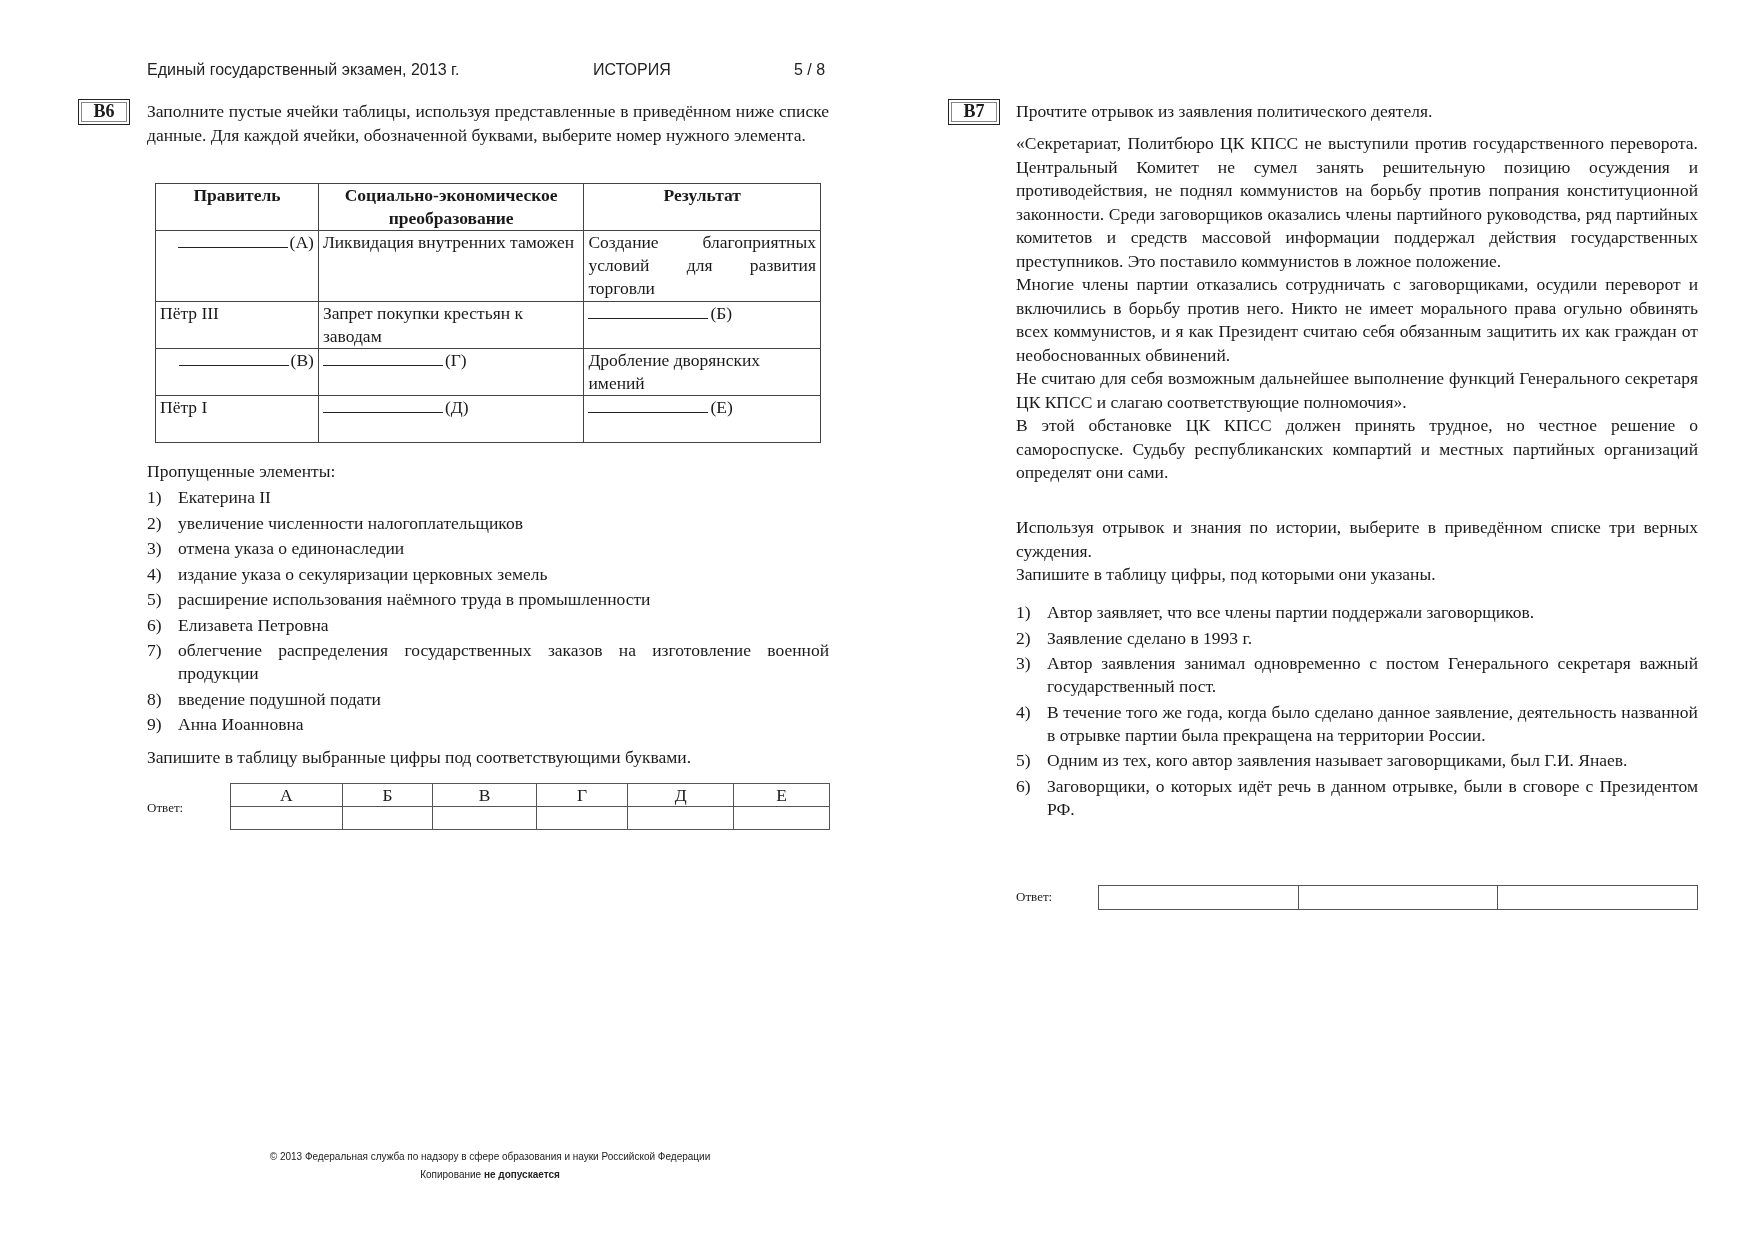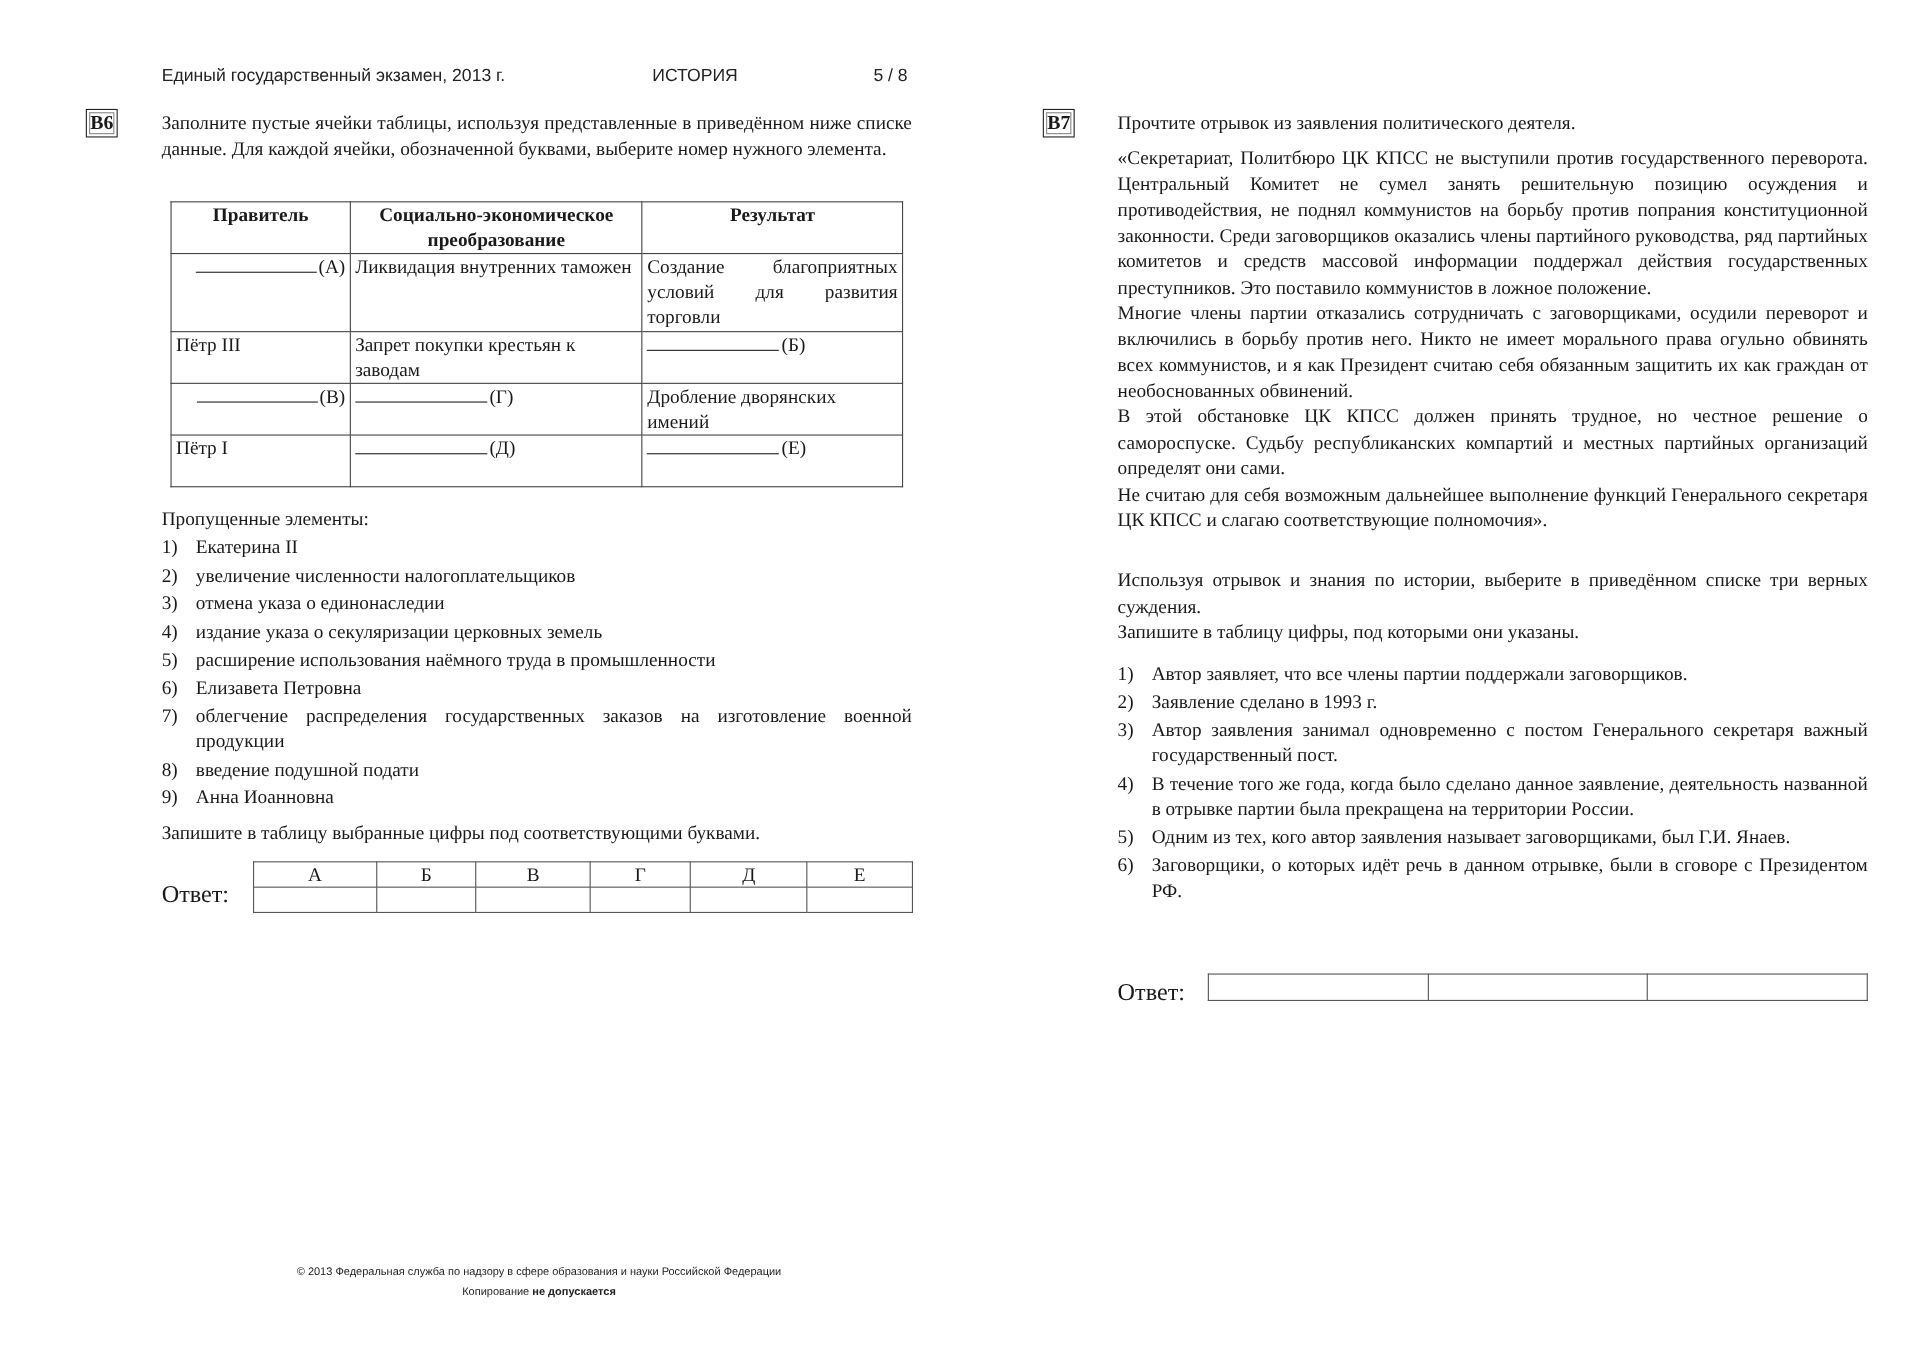--- a/index.html
+++ b/index.html
@@ -10,21 +10,21 @@
   .sans { font-family: "Liberation Sans", sans-serif; }
 
   
   .hdr { position: absolute; top: 61px; font-size: 16px; color: #222; }
   .hdr-left { left: 147px; }
   .hdr-center { left: 593px; }
   .hdr-right { left: 794px; }
 
   
   .task-label {
-    position: absolute; width: 29px; height: 26px;
+    position: absolute; width: 52px; height: 26px;
     border: 1.5px solid #222; box-sizing: border-box;
     font-weight: bold; font-size: 18px; text-align: center; line-height: 23px;
   }
   .task-label::after {
     content: ""; position: absolute; left: 2px; top: 2px; right: 2px; bottom: 2px;
     border: 1px solid #888;
   }
   #b6-label { left: 78px; top: 99px; }
   #b7-label { left: 948px; top: 99px; }
 
@@ -54,21 +54,21 @@
   .list-title { position: absolute; font-size: 17.5px; }
   ol.num { list-style: none; margin: 0; padding: 0; position: absolute; font-size: 17.5px; line-height: 23px; }
   ol.num li { position: relative; padding-left: 31px; margin-bottom: 2.5px; text-align: justify; text-align-last: left; }
   ol.num li .n { position: absolute; left: 0; top: 0; }
 
   #b6-title { left: 147px; top: 461px; }
   #b6-list { left: 147px; top: 486px; width: 682px; }
   #b6-instr { left: 147px; top: 747px; }
 
   
-  .ans-label { position: absolute; font-size: 22px; }
+  .ans-label { position: absolute; font-size: 13px; }
   #b6-ans-label { left: 147px; top: 800px; }
   #b6-ans {
     position: absolute; left: 230px; top: 783px; width: 600px;
     border-collapse: collapse; font-size: 17.5px;
   }
   #b6-ans td { border: 1.5px solid #555; height: 22px; text-align: center; padding: 0; line-height: 20px; }
 
   #b7-ans-label { left: 1016px; top: 889px; }
   #b7-ans {
     position: absolute; left: 1098px; top: 885px; width: 600px;
@@ -167,22 +167,22 @@
     <td></td>
   </tr>
 </tbody>
   </table>
 
 <div id="b7-label" class="task-label">В7</div>
 <div id="b7-intro" class="para">Прочтите отрывок из заявления политического деятеля.</div>
 <div id="b7-quote" class="para">
   <p>«Секретариат, Политбюро ЦК КПСС не выступили против государственного переворота. Центральный Комитет не сумел занять решительную позицию осуждения и противодействия, не поднял коммунистов на борьбу против попрания конституционной законности. Среди заговорщиков оказались члены партийного руководства, ряд партийных комитетов и средств массовой информации поддержал действия государственных преступников. Это поставило коммунистов в ложное положение.</p>
   <p>Многие члены партии отказались сотрудничать с заговорщиками, осудили переворот и включились в борьбу против него. Никто не имеет морального права огульно обвинять всех коммунистов, и я как Президент считаю себя обязанным защитить их как граждан от необоснованных обвинений.</p>
+  <p>Не считаю для себя возможным дальнейшее выполнение функций Генерального секретаря ЦК КПСС и слагаю соответствующие полномочия».</p>
   <p>В этой обстановке ЦК КПСС должен принять трудное, но честное решение о самороспуске. Судьбу республиканских компартий и местных партийных организаций определят они сами.</p>
-  <p>Не считаю для себя возможным дальнейшее выполнение функций Генерального секретаря ЦК КПСС и слагаю соответствующие полномочия».</p>
 </div>
 <div id="b7-task" class="para">
   <p>Используя отрывок и знания по истории, выберите в приведённом списке три верных суждения.</p>
   <p>Запишите в таблицу цифры, под которыми они указаны.</p>
 </div>
 <ol id="b7-list" class="num">
   <li><span class="n">1)</span><span>Автор заявляет, что все члены партии поддержали заговорщиков.</span></li>
   <li><span class="n">2)</span><span>Заявление сделано в 1993 г.</span></li>
   <li><span class="n">3)</span><span>Автор заявления занимал одновременно с постом Генерального секретаря важный государственный пост.</span></li>
   <li><span class="n">4)</span><span>В течение того же года, когда было сделано данное заявление, деятельность названной в отрывке партии была прекращена на территории России.</span></li>

